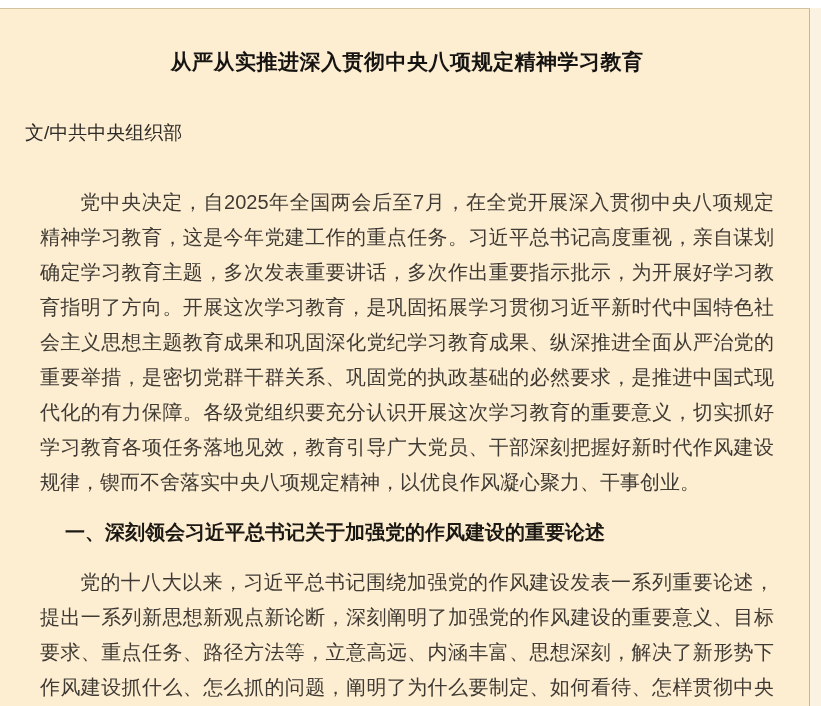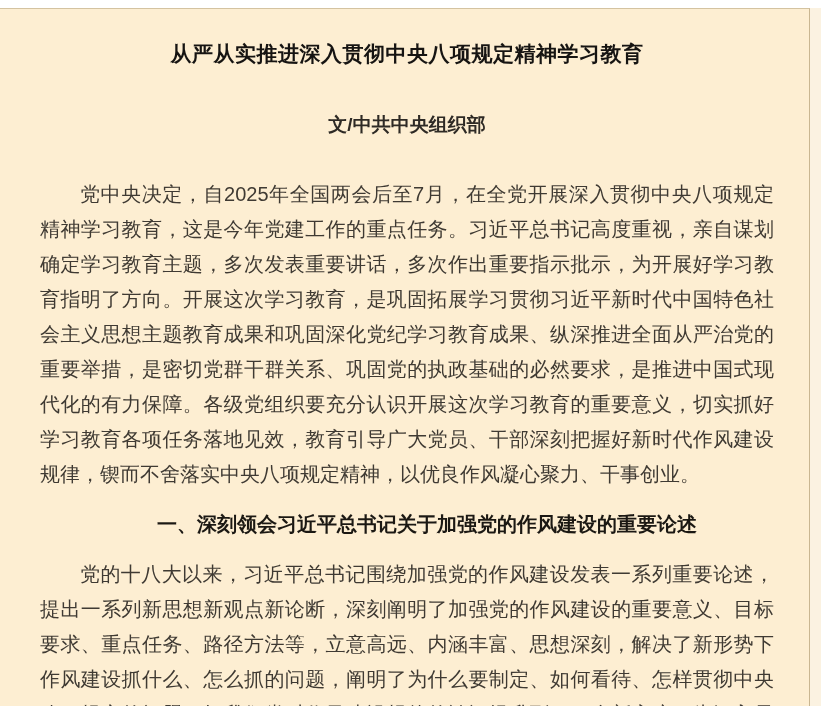--- a/index.html
+++ b/index.html
@@ -31,55 +31,54 @@
     left: 0; top: 8px;
     width: 810px; height: 698px;
     box-sizing: border-box;
     background: #fdeed2;
     border-top: 1px solid #d4c3a0;
     border-right: 1px solid #c9b691;
     padding: 28px 20px 0 25px;
     overflow: hidden;
   }
   .article-title {
-    margin: 1px;
+    margin: 9px;
     font-size: 21px;
     line-height: 32px;
     font-weight: bold;
     text-align: center;
     color: #161412;
     letter-spacing: 0.5px;
   }
   .article-byline {
     margin: 40px 0 0 0;
     font-size: 19px;
     line-height: 30px;
-    text-align: center;
     color: #2e2a25;
-    font-weight: bold;
+    font-weight: normal;
   }
   .article-body {
     margin-top: 37px;
     font-size: 20px;
     line-height: 35px;
     color: #3f3a33;
     text-align: justify;
   }
   .body-para {
     margin: 15px;
     text-indent: 2em;
   }
   .section-heading {
     margin: 0;
     font-size: 20px;
     line-height: 35px;
     font-weight: bold;
     color: #1b1813;
     text-indent: 2em;
-    text-align: center;
+    text-align: left;
   }
 </style>
 </head>
 <body>
 
 <div class="top-strip"></div>
 <div class="right-gutter"></div>
 
 <div class="page-panel">
   <h1 class="article-title">从严从实推进深入贯彻中央八项规定精神学习教育</h1>

